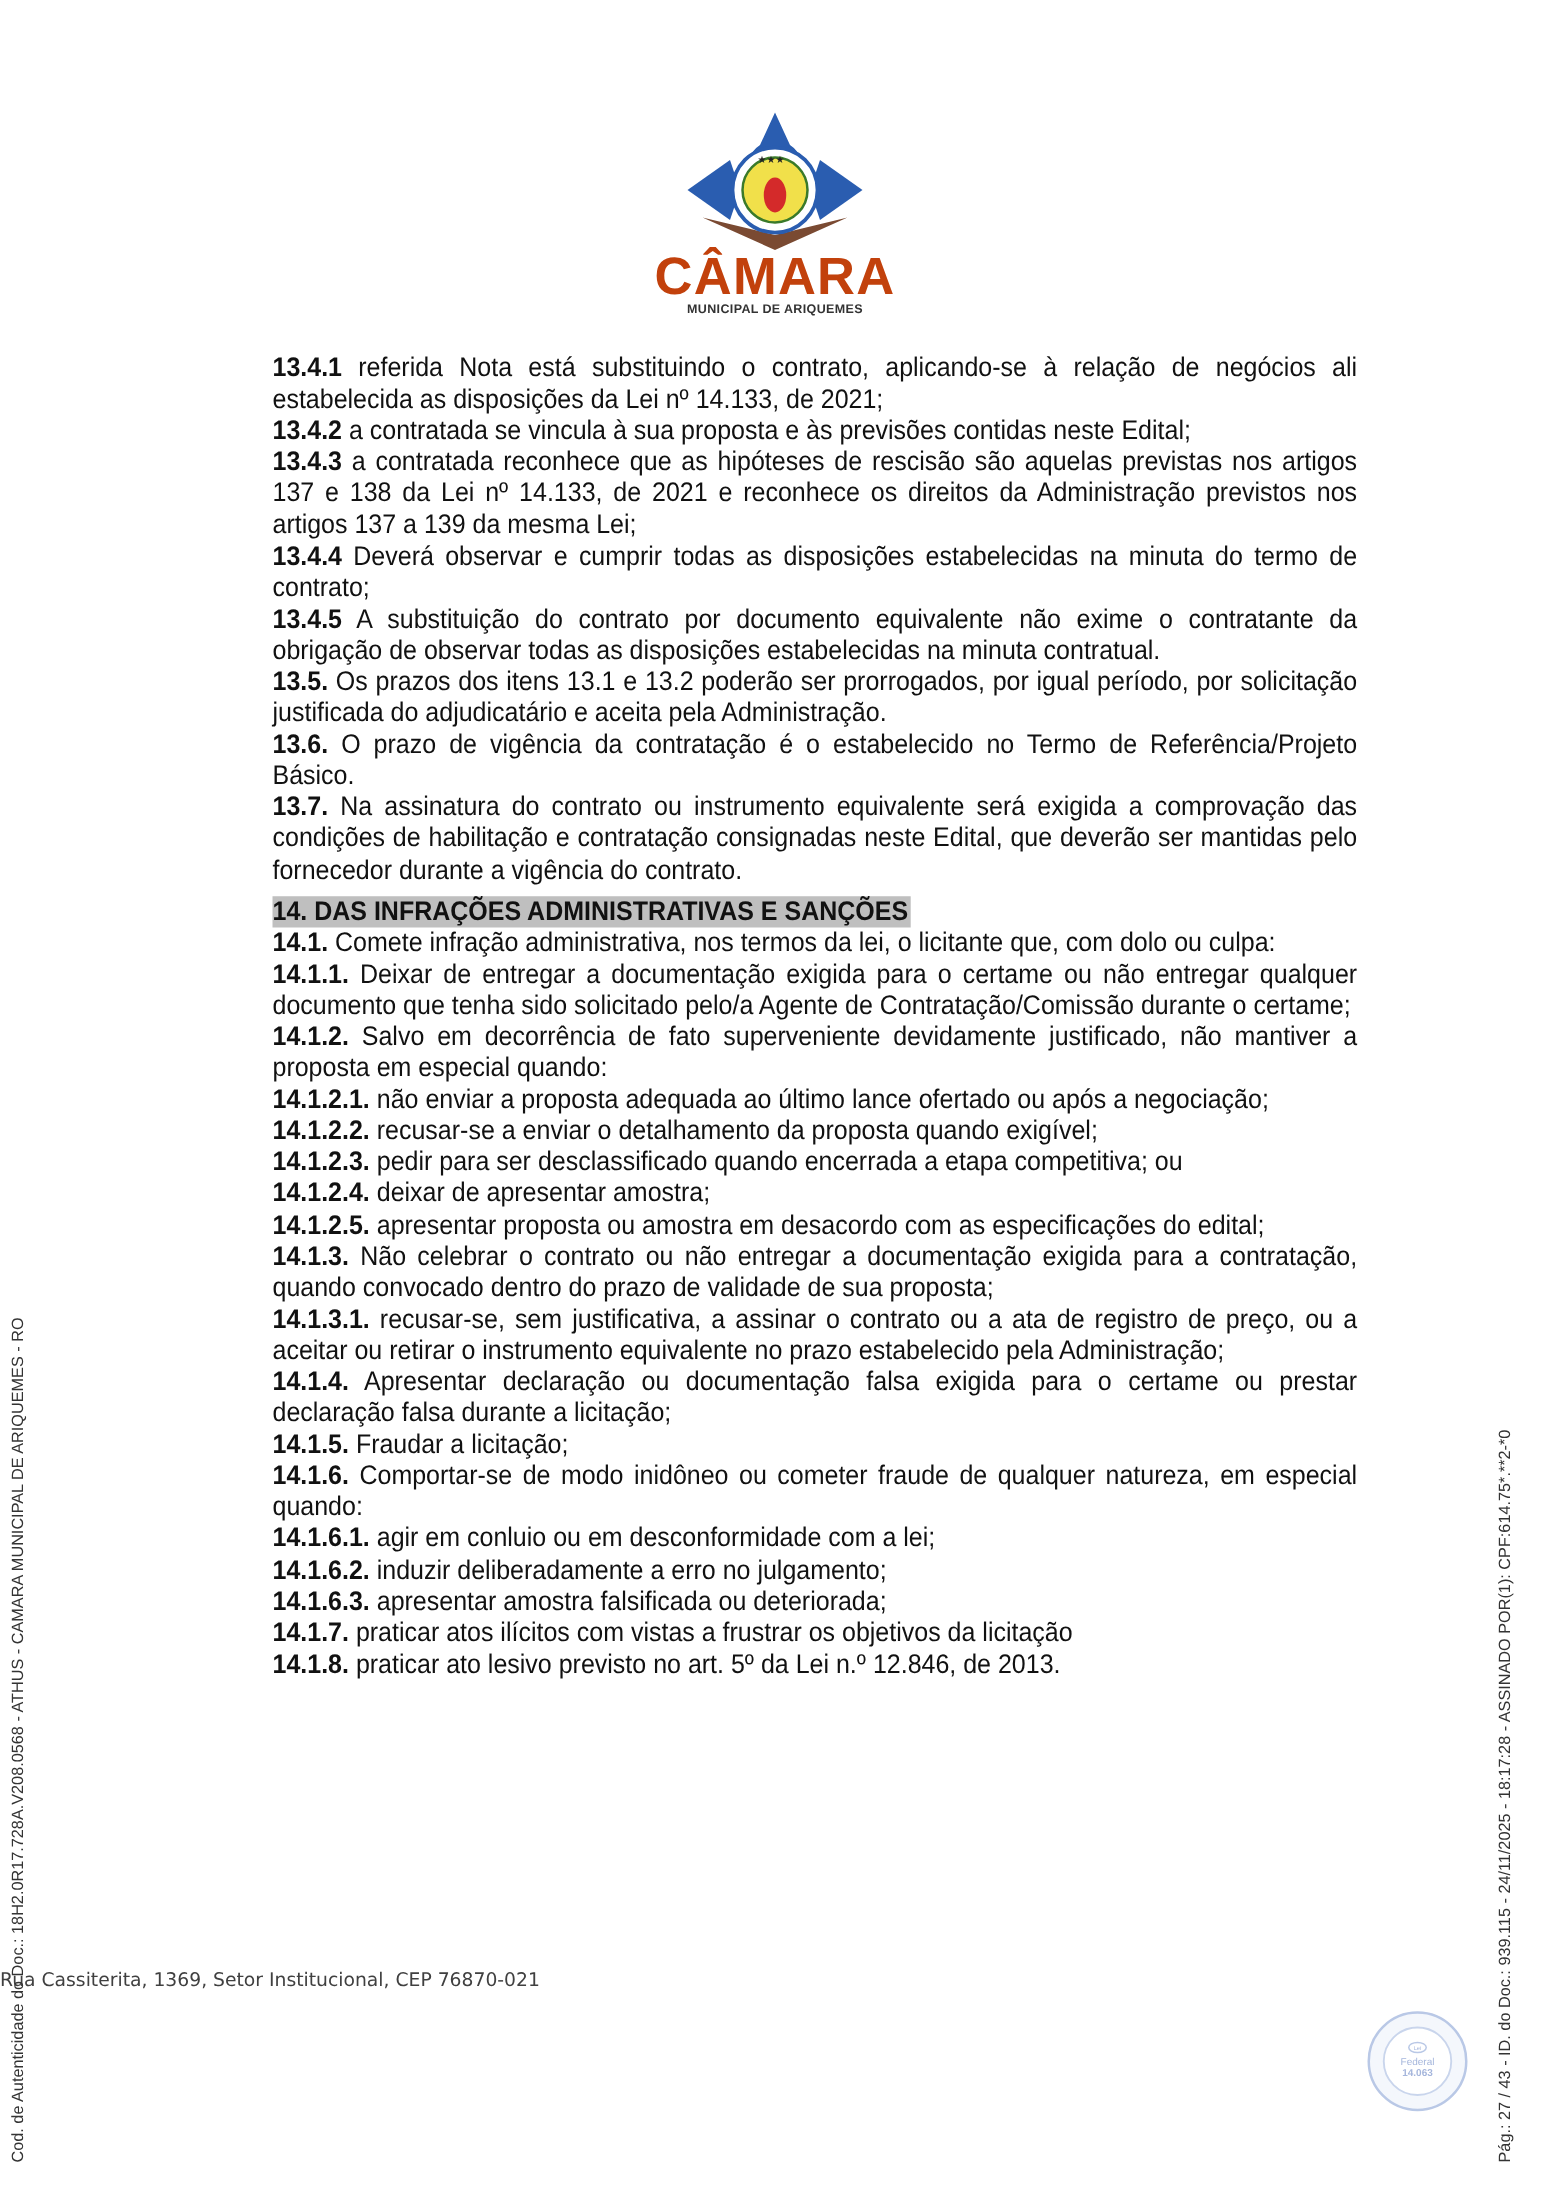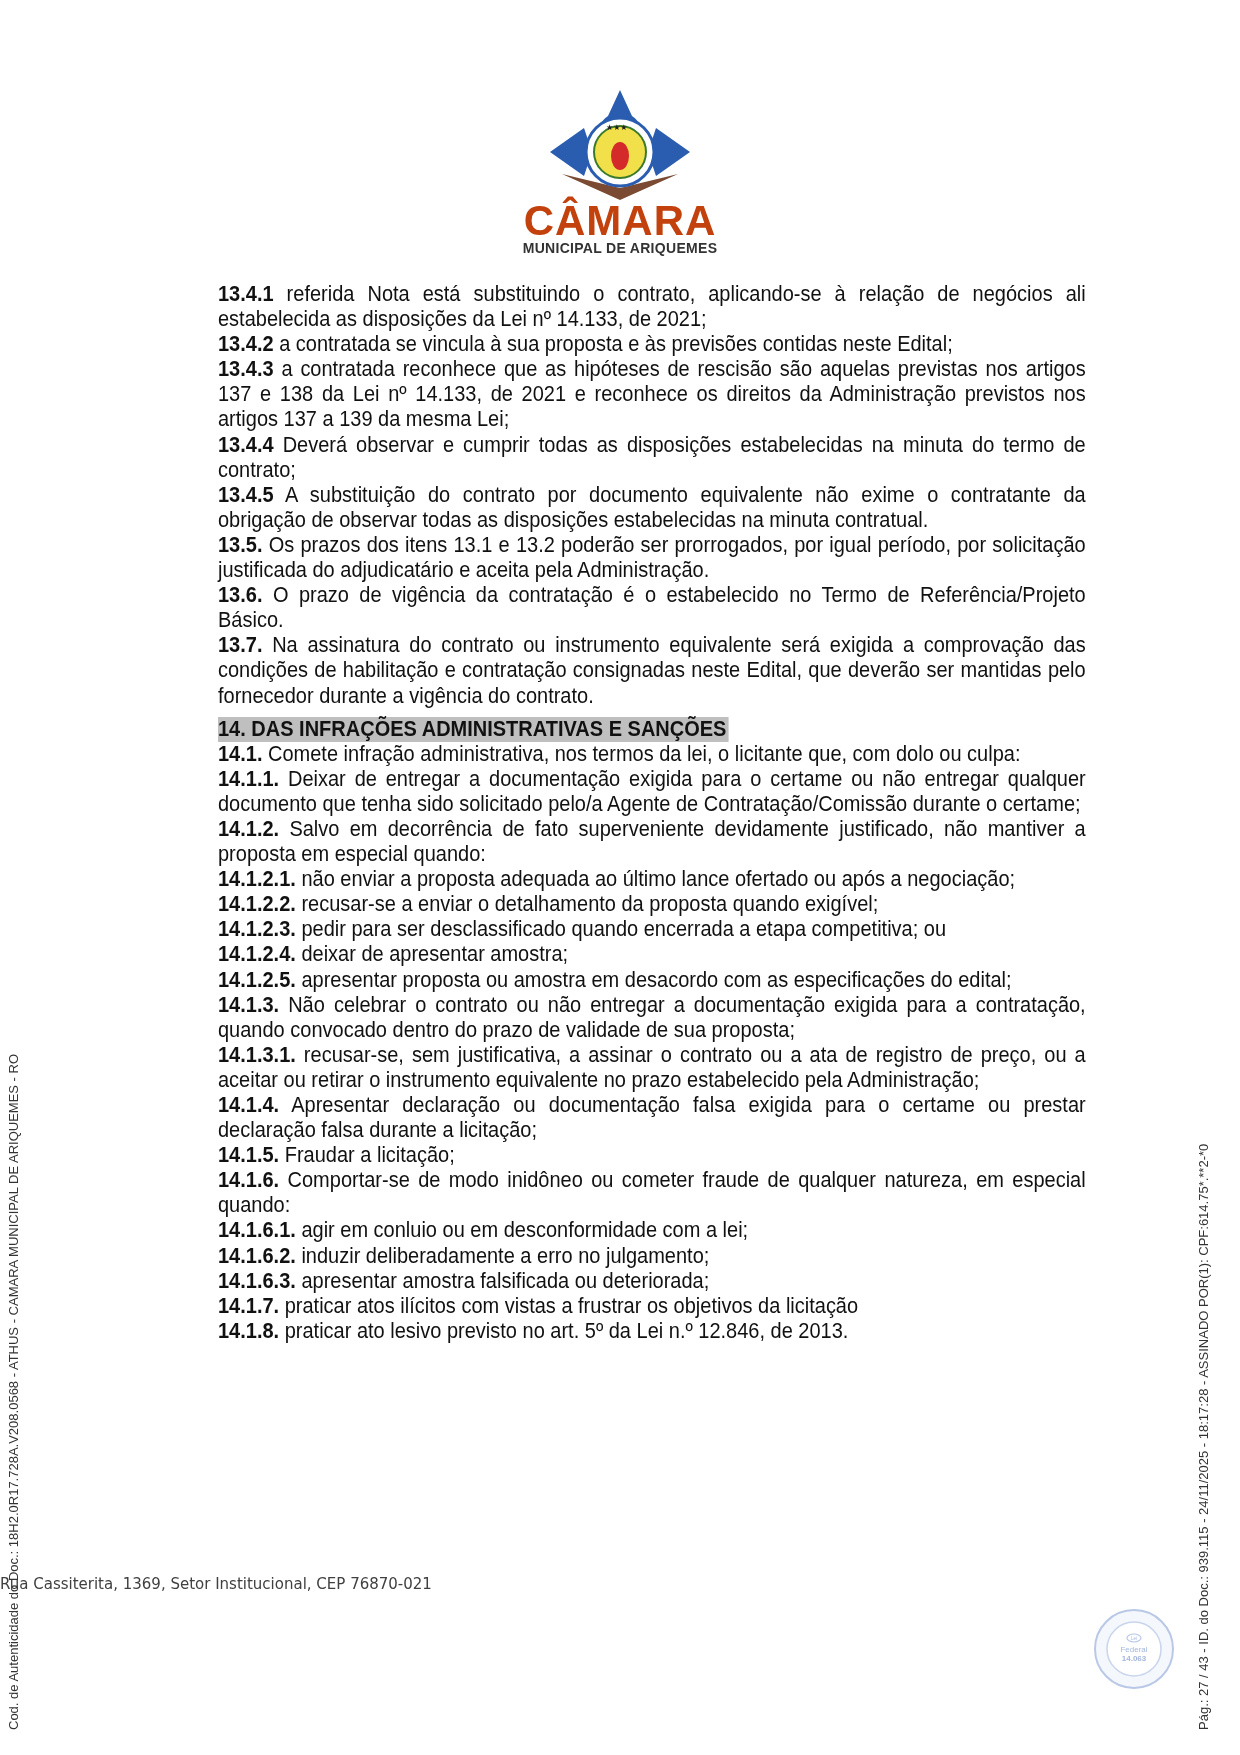--- a/index.html
+++ b/index.html
@@ -1,21 +1,21 @@
 <!DOCTYPE html>
 <html><head>
 <meta charset="utf-8">
 <style>
   html, body { margin: 0; padding: 0; background: #ffffff; }
   body { width: 1240px; height: 1755px; position: relative; overflow: hidden; font-family: "Liberation Sans", sans-serif; color: #111; }
 
   .logo { position: absolute; left: 0; right: 0; top: 88px; height: 170px; text-align: center; }
   .logo svg { display: block; margin: 0 auto; }
   .logo .name { font-family: "Liberation Sans", sans-serif; font-weight: 900; font-size: 42px; letter-spacing: 1px; color: #c2410c; line-height: 40px; margin-top: -2px; }
-  .logo .sub { font-family: "Liberation Sans", sans-serif; font-weight: bold; font-size: 14px; color: #333; letter-spacing: 0.3px; line-height: 14px; }
+  .logo .sub { font-family: "Liberation Sans", sans-serif; font-weight: bold; font-size: 10px; color: #333; letter-spacing: 0.3px; line-height: 14px; }
 
   .content { position: absolute; left: 218px; top: 282px; width: 868px; font-size: 21.5px; line-height: 25.1px; transform: scaleX(0.93); transform-origin: left top; width: 933px; }
   .p { text-align: justify; margin: 0; }
   .p b { font-weight: bold; }
   .section-title { font-weight: bold; background: #bfbfbf; display: inline-block; padding: 0 2px 0 0; margin-top: 8px; line-height: 25px; }
 
   .footer { position: absolute; left: 0; right: 0; top: 1572px; text-align: left; font-family: "DejaVu Sans", sans-serif; font-size: 15px; line-height: 24px; color: #404040; }
 
   .side-left { position: absolute; left: 6px; top: 1730px; transform-origin: left top; transform: rotate(-90deg); white-space: nowrap; font-size: 13px; color: #333; font-family: "Liberation Sans", sans-serif; }
   .side-right { position: absolute; left: 1196px; top: 1730px; transform-origin: left top; transform: rotate(-90deg); white-space: nowrap; font-size: 13px; color: #333; font-family: "Liberation Sans", sans-serif; }

